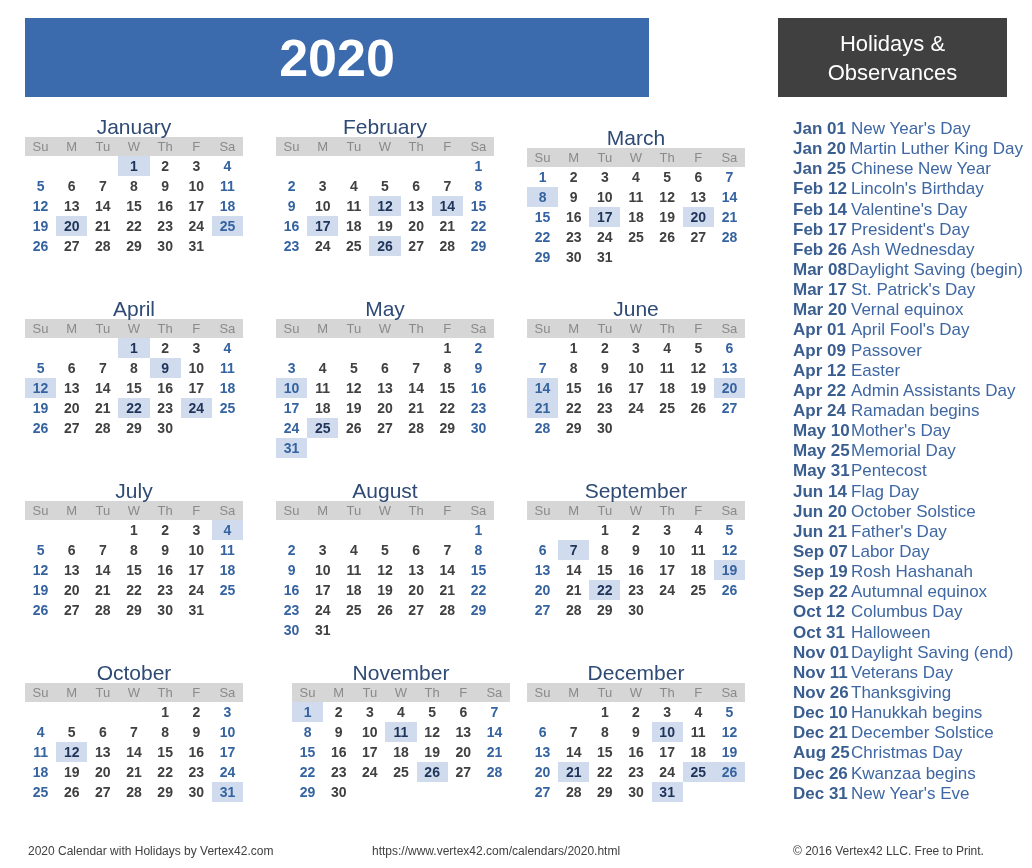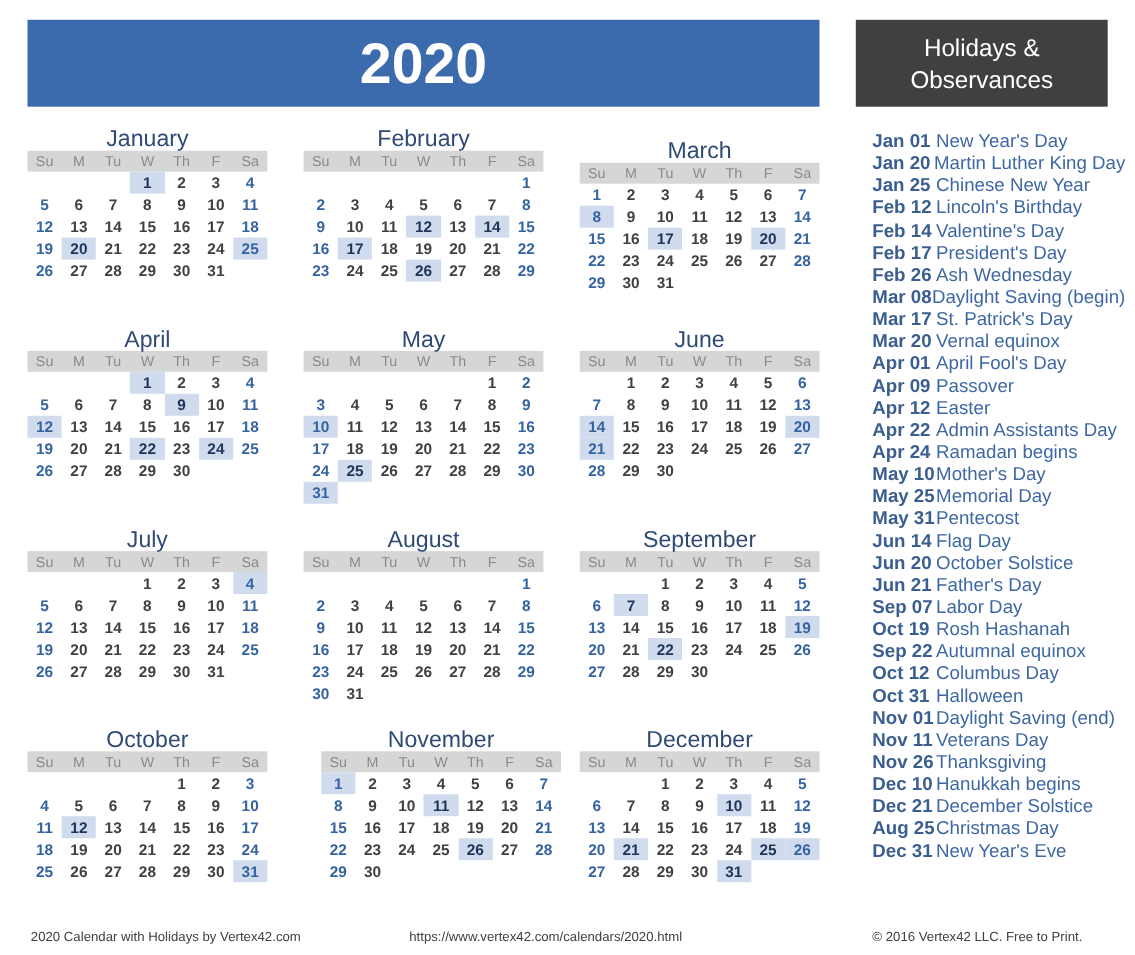--- a/index.html
+++ b/index.html
@@ -1,20 +1,20 @@
 <!DOCTYPE html>
 <html><head>
 <meta charset="utf-8">
 <style>
   * { box-sizing: border-box; margin: 0; padding: 0; }
   html, body { width: 1032px; height: 868px; background: #ffffff; overflow: hidden; }
   body { position: relative; font-family: "Liberation Sans", sans-serif; }
 
   .year-banner {
-    position: absolute; left: 25px; top: 18px; width: 720px; height: 79px;
+    position: absolute; left: 25px; top: 18px; width: 624px; height: 79px;
     background: #3b6aad; color: #ffffff;
     display: flex; align-items: center; justify-content: center;
     font-family: "Liberation Sans", sans-serif; font-weight: bold; font-size: 52px;
     letter-spacing: 0px;
   }
   .holiday-banner {
     position: absolute; left: 778px; top: 18px; width: 229px; height: 79px;
     background: #404040; color: #ffffff;
     display: flex; flex-direction: column; align-items: center; justify-content: center;
     font-size: 22px; line-height: 29px; text-align: center;
@@ -727,21 +727,21 @@
     </div>
     <div class="hl-item">
       <span class="hl-date">Jun 21</span>
       <span class="hl-name">Father's Day</span>
     </div>
     <div class="hl-item">
       <span class="hl-date">Sep 07</span>
       <span class="hl-name">Labor Day</span>
     </div>
     <div class="hl-item">
-      <span class="hl-date">Oct 19</span>
+      <span class="hl-date">Sep 19</span>
       <span class="hl-name">Rosh Hashanah</span>
     </div>
     <div class="hl-item">
       <span class="hl-date">Sep 22</span>
       <span class="hl-name">Autumnal equinox</span>
     </div>
     <div class="hl-item">
       <span class="hl-date">Oct 12</span>
       <span class="hl-name">Columbus Day</span>
     </div>
@@ -765,20 +765,24 @@
       <span class="hl-date">Dec 10</span>
       <span class="hl-name">Hanukkah begins</span>
     </div>
     <div class="hl-item">
       <span class="hl-date">Dec 21</span>
       <span class="hl-name">December Solstice</span>
     </div>
     <div class="hl-item">
       <span class="hl-date">Aug 25</span>
       <span class="hl-name">Christmas Day</span>
+    </div>
+    <div class="hl-item">
+      <span class="hl-date">Dec 26</span>
+      <span class="hl-name">Kwanzaa begins</span>
     </div>
     <div class="hl-item">
       <span class="hl-date">Dec 31</span>
       <span class="hl-name">New Year's Eve</span>
     </div>
   </div>
 
 <div class="footer" style="left:28px;">2020 Calendar with Holidays by Vertex42.com</div>
 <div class="footer" style="left:372px;">https://www.vertex42.com/calendars/2020.html</div>
 <div class="footer" style="left:793px;">© 2016 Vertex42 LLC. Free to Print.</div>

